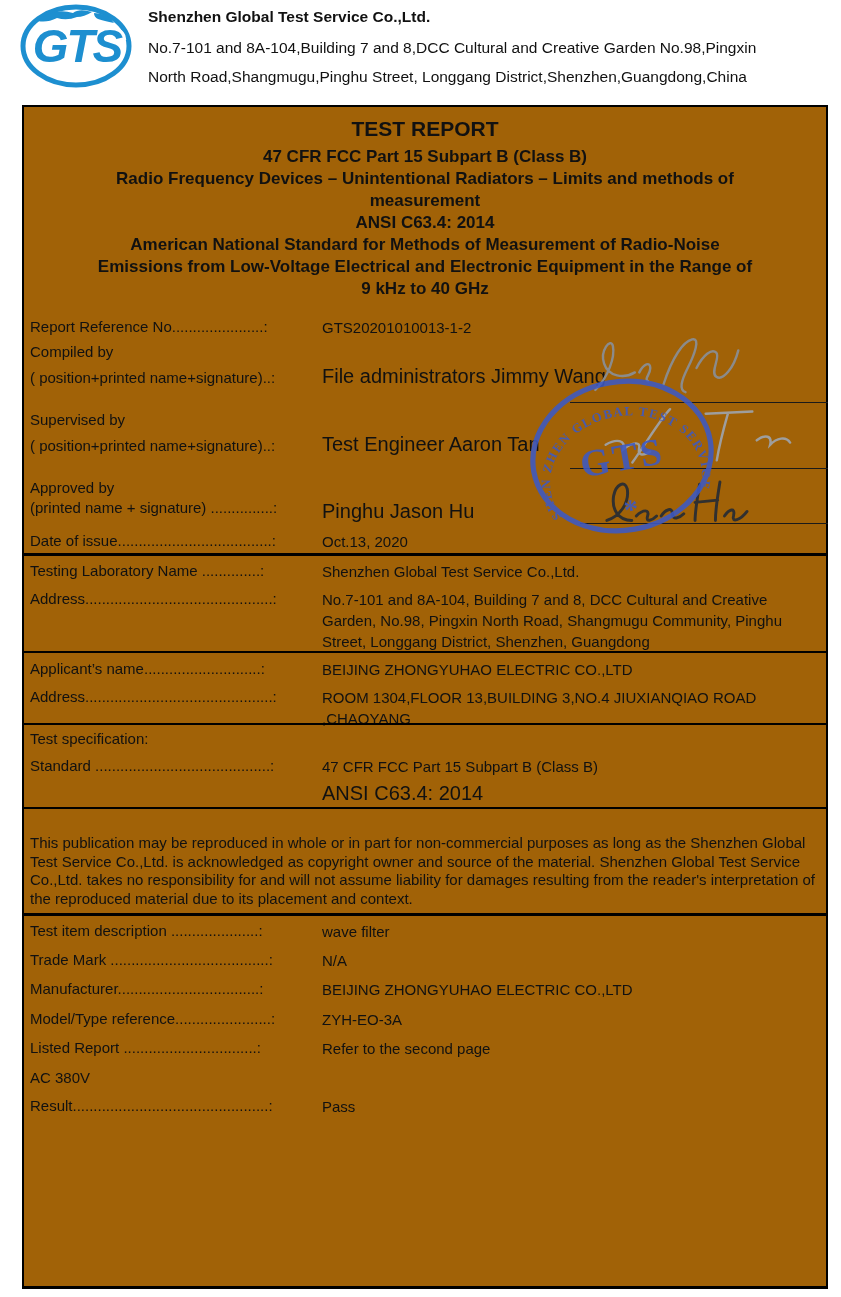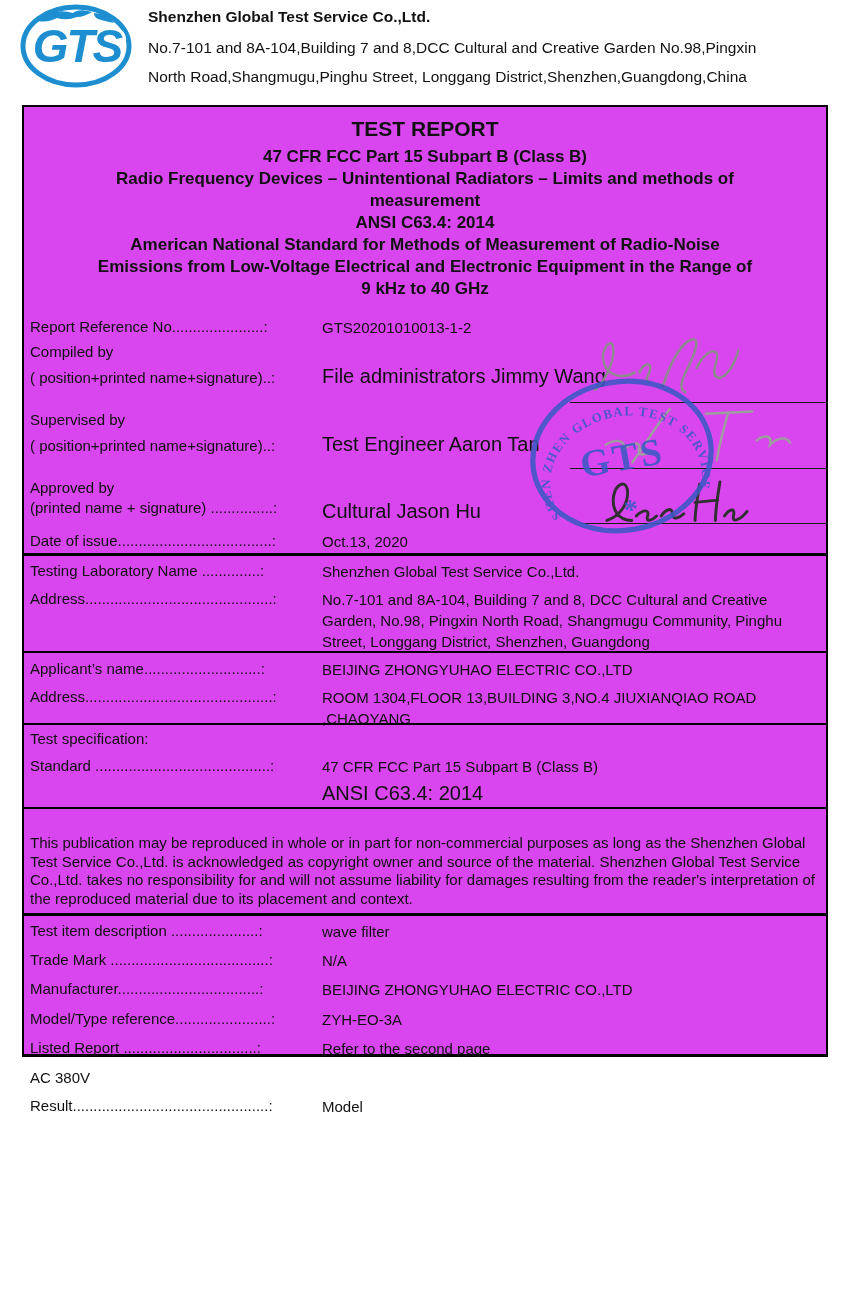--- a/index.html
+++ b/index.html
@@ -12,22 +12,22 @@
 
   
   .header { position:absolute; left:0; top:0; width:841px; height:100px; }
   .logo { position:absolute; left:18px; top:4px; width:122px; height:84px; }
   .header-text { position:absolute; left:148px; top:8px; width:672px; }
   .company-name { font-size:15.5px; font-weight:bold; margin-bottom:7px; }
   .addr-line { font-size:15.5px; line-height:29px; }
 
   
   .report-table {
-    position:absolute; left:22px; top:105px; width:806px; height:952px;
-    border:2px solid #000; border-bottom-width:3px; background:#d946ef;
+    position:absolute; left:22px; top:105px; width:806px; height:1184px;
+    border:2px solid #000; border-bottom-width:3px; background:#a16207;
   }
   .title-block { position:absolute; left:0; right:0; top:8px; text-align:center; }
   .rt-title { font-size:21px; font-weight:bold; line-height:27px; margin-bottom:4px; }
   .rt-sub { font-size:17px; font-weight:bold; line-height:22px; }
 
   .row { position:absolute; left:6px; right:4px; display:flex; align-items:flex-start; }
   .lbl { flex:0 0 292px; width:292px; font-size:15px; line-height:19px; white-space:nowrap; overflow:hidden; }
   .val { flex:1; font-size:15px; line-height:21px; }
   .b { font-weight:normal; }
   .lbl-only { position:absolute; left:6px; font-size:15px; line-height:19px; }
@@ -84,21 +84,21 @@
     <div class="lbl-only" style="top:235px">Compiled by</div>
     <div class="lbl-only" style="top:261px">( position+printed name+signature)..:</div>
     <div class="val-only" style="top:259px">File administrators Jimmy Wang</div>
 
     <div class="lbl-only" style="top:303px">Supervised by</div>
     <div class="lbl-only" style="top:329px">( position+printed name+signature)..:</div>
     <div class="val-only" style="top:327px">Test Engineer  Aaron Tan</div>
 
     <div class="lbl-only" style="top:371px">Approved by</div>
     <div class="lbl-only" style="top:391px">(printed name + signature) ...............:</div>
-    <div class="val-only" style="top:394px">Cultural Jason Hu</div>
+    <div class="val-only" style="top:394px">Pinghu Jason Hu</div>
 
     <div class="row" style="top:424px">
       <span class="lbl">Date of issue.....................................:</span>
       <span class="val">Oct.13, 2020</span>
     </div>
 
     <div class="hl thick" style="top:446px"></div>
 
     <div class="row" style="top:454px">
       <span class="lbl b">Testing Laboratory Name ..............:</span>
@@ -163,21 +163,21 @@
       <span class="lbl">Listed Report  ................................:</span>
       <span class="val">Refer to the second page</span>
     </div>
 
     <div class="row" style="top:960px">
       <span class="val">AC 380V</span>
     </div>
 
     <div class="row" style="top:989px">
       <span class="lbl">Result...............................................:</span>
-      <span class="val b">Model</span>
+      <span class="val b">Pass</span>
     </div>
 
     <div class="sig-line" style="top:295px; left:546px; width:258px;"></div>
     <div class="sig-line" style="top:361px; left:546px; width:258px;"></div>
     <div class="sig-line" style="top:416px; left:556px; width:248px;"></div>
 
     <svg class="sig" style="left:560px; top:228px;" width="170" height="66" viewBox="0 0 150 60">
       <g fill="none" stroke="#8b8b8b" stroke-width="2.2" stroke-linecap="round">
         <path d="M8 50 C20 38 26 20 24 10 C22 2 12 14 16 26 C20 38 34 40 44 34"></path>
         <path d="M48 34 C52 26 58 24 58 30 C58 36 52 40 56 42"></path>

